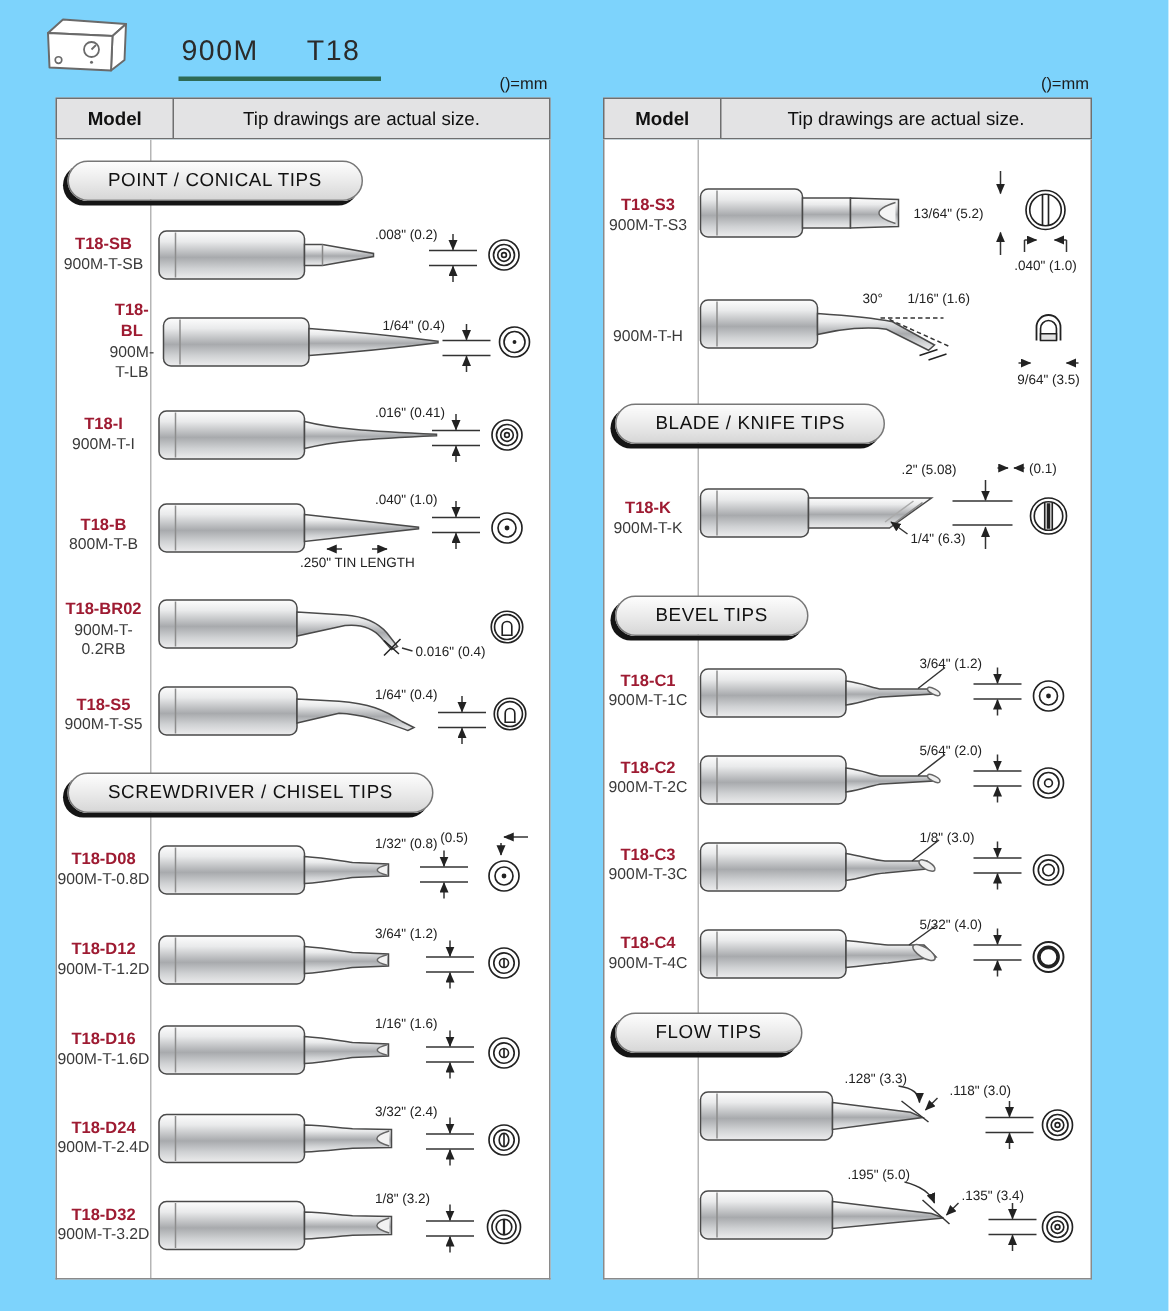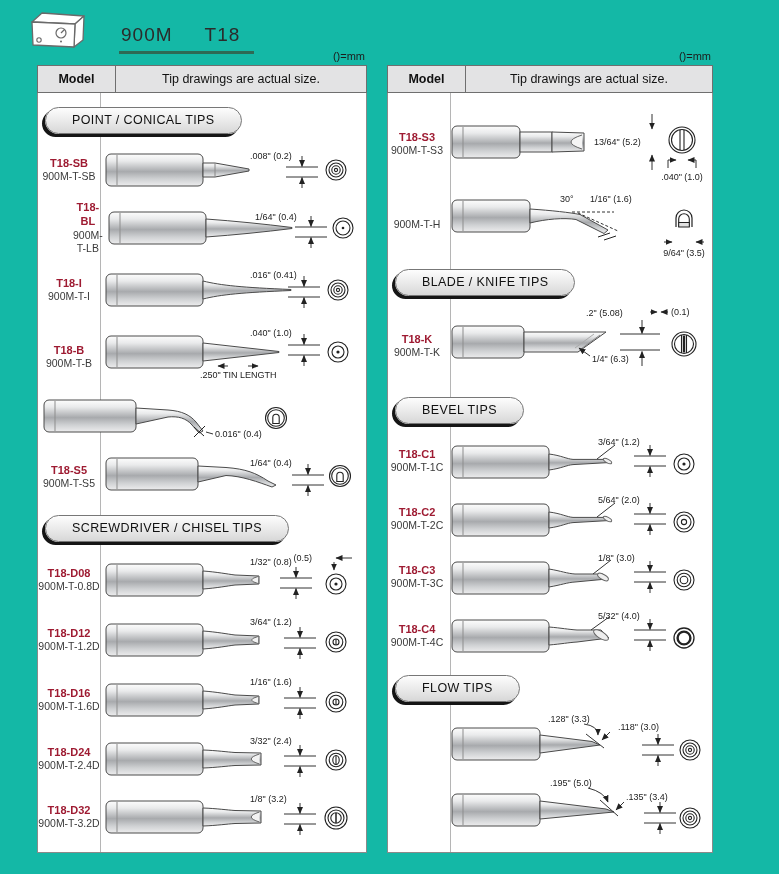--- a/index.html
+++ b/index.html
@@ -1,28 +1,28 @@
 <!DOCTYPE html>
 <html style="--red: #9e1b32; --teal: #2e6a55; --hdr: #e3e3e4;"><head>
 <meta charset="utf-8">
 <style>
   :root{ --red:#9e1b32; --teal:#2e6a55; --hdr:#e3e3e4; }
   *{box-sizing:border-box}
   html,body{margin:0;padding:0;background:#fff}
   body{font-family:"Liberation Sans",sans-serif;color:#222}
-  .page{position:relative;width:779px;height:874px;background:#14b8a6;overflow:hidden}
+  .page{position:relative;width:779px;height:874px;background:#7dd3fc;overflow:hidden}
 
   
   .hdr{position:absolute;top:8px;left:25px;display:flex;align-items:flex-end;gap:30px}
   .logo svg{display:block;width:64px;height:46px}
   .title-wrap{display:flex;gap:32px;font-size:19px;letter-spacing:1px;color:#2b2b2b;
               padding:0 14px 5px 2px;border-bottom:3px solid var(--teal)}
 
   
-  .tables{position:absolute;top:50px;left:37px;display:flex;gap:20px}
+  .tables{position:absolute;top:50px;left:37px;display:flex;gap:35px}
   .tip-table{width:330px}
   .tip-table.right{width:326px}
   .unit-note{text-align:right;font-size:11px;color:#1c1c1c;margin:0 2px 3px 0}
   .thead{display:flex;align-items:stretch;height:28px;background:var(--hdr);
          border:1px solid #6f6f6f;font-size:12.5px;color:#111}
   .th{display:flex;align-items:center;justify-content:center}
   .th.model{width:78px;font-weight:bold;border-right:1px solid #6f6f6f}
   .th.draw{flex:1}
   .tbody{position:relative;border:1px solid #8a8a8a;border-top:none;height:760px;
          overflow:hidden;padding-top:5px;background:#fff}
@@ -166,21 +166,21 @@
                   <circle cx="238" cy="32" r="10" fill="none" stroke="#222" stroke-width="1.1"></circle>
                   <circle cx="238" cy="32" r="7" fill="none" stroke="#222" stroke-width="1.1"></circle>
                   <circle cx="238" cy="32" r="4.2" fill="none" stroke="#222" stroke-width="1.1"></circle>
                   <circle cx="238" cy="32" r="1.6" fill="none" stroke="#222" stroke-width="1.1"></circle>
                 </g>
               </svg></div>
           </div>
           <div class="row" style="height: 70px;">
             <div class="model-cell">
               <div class="model-name">T18-B</div>
-              <div class="model-alt">900M-T-B</div>
+              <div class="model-alt">800M-T-B</div>
             </div>
             <div class="draw-cell"><svg width="266" height="70" viewBox="0 0 266 70">
                 <g>
                   <rect x="6" y="14" width="97" height="32" rx="5" class="met"></rect>
                   <line x1="17" y1="15" x2="17" y2="45" stroke="#8d8d8d"></line>
                 </g>
                 <path d="M103 21 L179 29.5 L179 30.5 L103 39 Z" class="met"></path>
                 <text x="150" y="14" text-anchor="start">.040" (1.0)</text>
                 <line x1="188" y1="23" x2="220" y2="23" stroke="#333" fill="none"></line>
                 <line x1="188" y1="33" x2="220" y2="33" stroke="#333" fill="none"></line>
@@ -190,20 +190,24 @@
                 <line x1="148" y1="44" x2="158" y2="44" stroke="#333" fill="none" marker-end="url(#arr)"></line>
                 <text x="100" y="56" text-anchor="start">.250" TIN LENGTH</text>
                 <g class="ev">
                   <circle cx="238" cy="30" r="10" fill="none" stroke="#222" stroke-width="1.1"></circle>
                   <circle cx="238" cy="30" r="6" fill="none" stroke="#222" stroke-width="1.1"></circle>
                   <circle cx="238" cy="30" r="1.6" fill="#222"></circle>
                 </g>
               </svg></div>
           </div>
           <div class="row" style="height: 56px;">
+            <div class="model-cell">
+              <div class="model-name">T18-BR02</div>
+              <div class="model-alt">900M-T-0.2RB</div>
+            </div>
             <div class="draw-cell"><svg width="266" height="56" viewBox="0 0 266 56">
                 <g>
                   <rect x="6" y="8" width="92" height="32" rx="5" class="met"></rect>
                   <line x1="17" y1="9" x2="17" y2="39" stroke="#8d8d8d"></line>
                 </g>
                 <path d="M98 16 L130 18 C144 19 152 23 158 30 L165 39 L161 41 L154 33 C148 26 140 24 130 25 L98 32 Z" class="met"></path>
                 <path d="M156 35 l10 9 M167 34 l-11 11" stroke="#222" fill="none"></path>
                 <line x1="168" y1="40" x2="175" y2="42" stroke="#333" fill="none"></line>
                 <text x="177" y="45" text-anchor="start">0.016" (0.4)</text>
                 <g class="ev">

